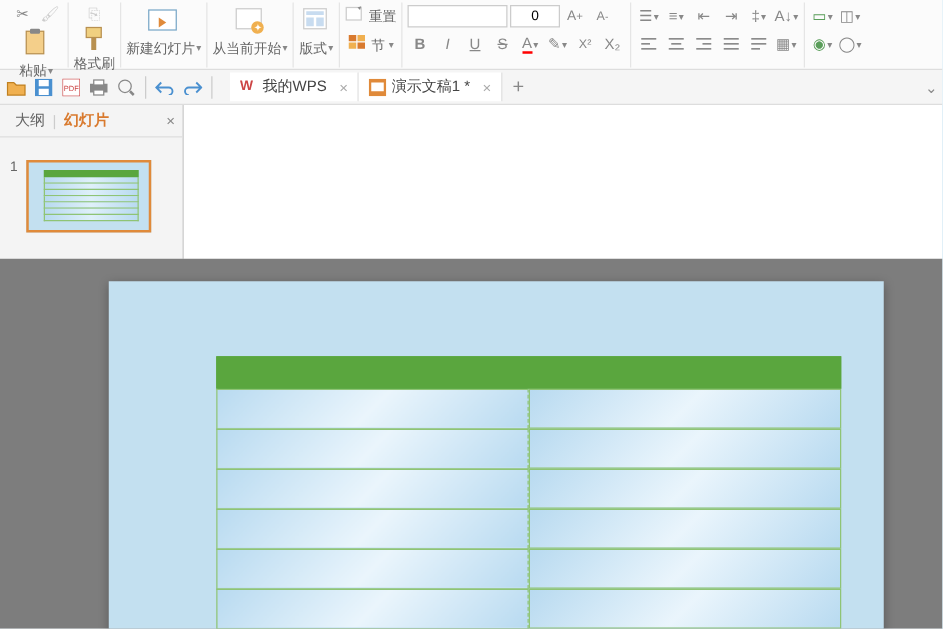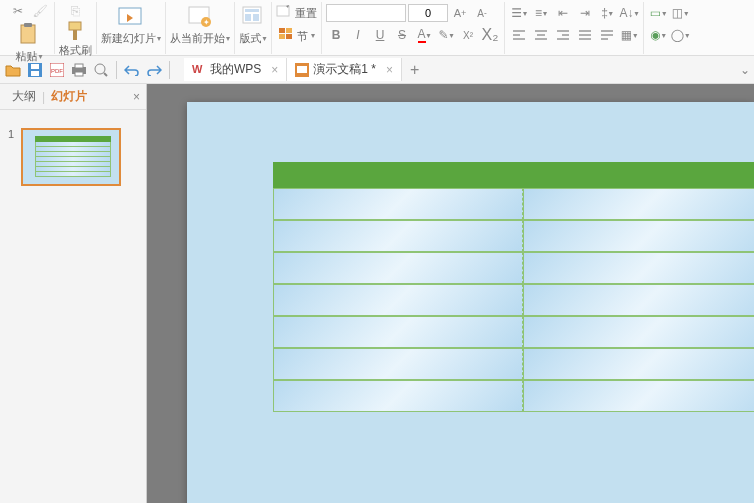--- a/index.html
+++ b/index.html
@@ -24,21 +24,21 @@
 .qasep { width: 1px; height: 18px; background: #ccc; margin: 0 2px; }
 
 
 .tabs { display: flex; align-items: center; margin-left: 8px; }
 .tab { display: flex; align-items: center; gap: 4px; padding: 3px 8px; border-right: 1px solid #ddd; cursor: pointer; background: #fff; }
 .tab .ticon { width: 14px; height: 14px; }
 .tab .tclose { font-size: 12px; color: #aaa; margin-left: 6px; }
 .addtab { padding: 0 8px; font-size: 16px; color: #888; cursor: pointer; }
 
 
-.main { display: flex; height: calc(503px - 56px - 28px); }
+.main { display: flex; height: calc(503px - 56px - 28px); flex-direction: column; }
 .sidepanel { width: 147px; background: #f4f4f4; border-right: 1px solid #ccc; }
 .paneltabs { display: flex; align-items: center; height: 26px; border-bottom: 1px solid #ddd; padding: 0 6px; }
 .ptab { padding: 2px 6px; font-size: 12px; color: #666; cursor: pointer; }
 .ptab.active { color: #d97a2e; font-weight: bold; }
 .panelclose { margin-left: auto; color: #888; cursor: pointer; }
 .thumb { margin: 18px 8px; }
 .thumbn { font-size: 11px; color: #666; vertical-align: top; }
 .thumbimg { display: inline-block; width: 100px; height: 58px; border: 2px solid #e08a3a; background: #c3e0f0; position: relative; margin-left: 4px; }
 .thumbtable { position: absolute; top: 6px; left: 12px; width: 76px; height: 44px; }
 .thumbhdr { height: 6px; background: #5aa63e; }
@@ -171,21 +171,21 @@
       <span class="smbtn" style="text-decoration:line-through">S</span>
       <span class="smbtn drop">
           <span style="border-bottom:2px solid red">A</span>
           <span class="caret">▾</span>
         </span>
       <span class="smbtn drop">
           <span>✎</span>
           <span class="caret">▾</span>
         </span>
       <span class="smbtn" style="font-size:10px">X²</span>
-      <span class="smbtn" style="font-size:16px">X₂</span>
+      <span class="smbtn" style="font-size:12px">X₂</span>
     </div>
   </div>
 
   <div class="rgroup" style="align-items:flex-start;padding-top:2px">
     <div class="btnrow" style="margin-bottom:4px">
       <span class="smbtn drop">
           <span>☰</span>
           <span class="caret">▾</span>
         </span>
       <span class="smbtn drop">

